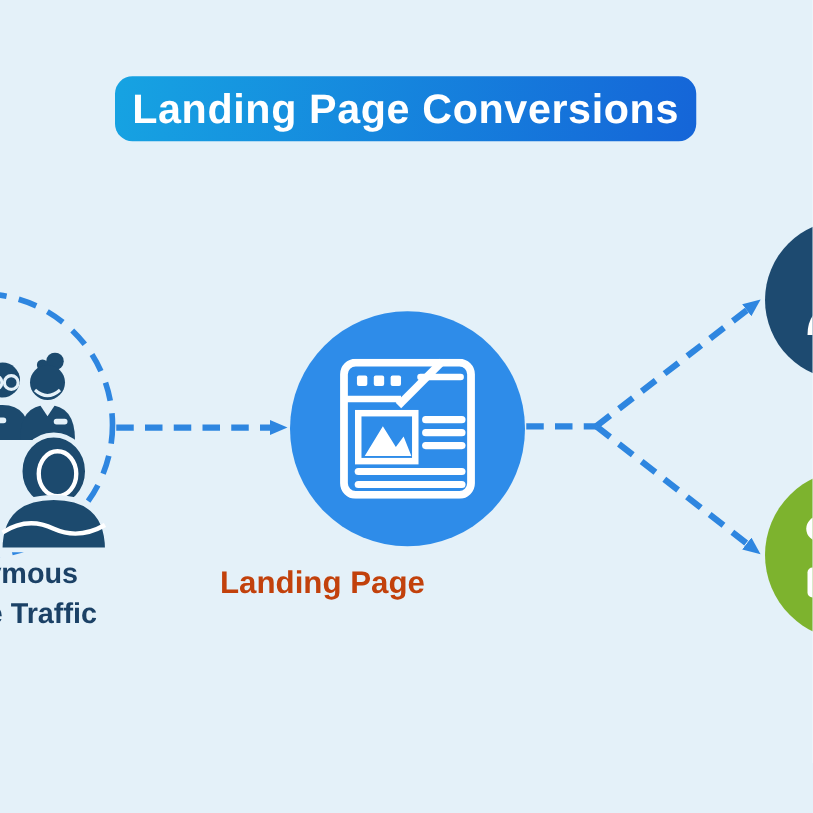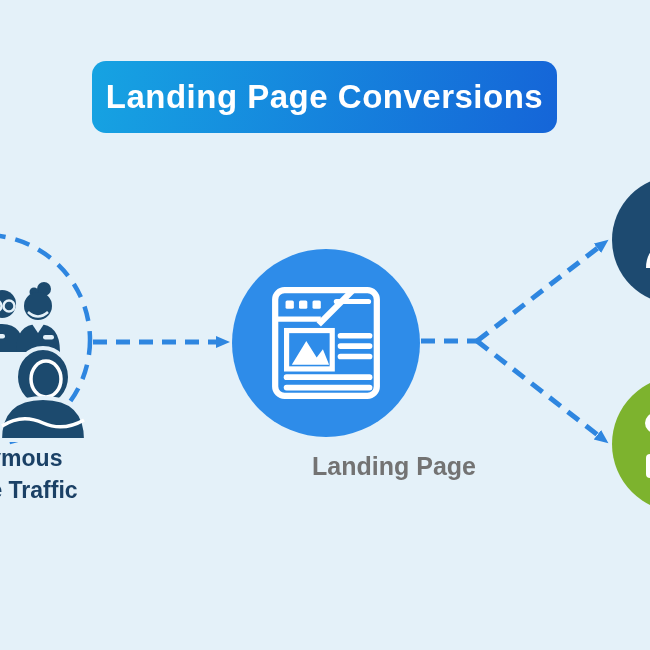--- a/index.html
+++ b/index.html
@@ -5,21 +5,21 @@
   html,body{margin:0;padding:0;}
   #stage{
     position:relative;
     width:650px;height:650px;
     background:#e4f1f9;
     overflow:hidden;
     font-family:"Liberation Sans", sans-serif;
   }
   
   .banner{
-    position:absolute;left:92px;top:61px;width:465px;height:72px;
+    position:absolute;left:92px;top:61px;width:465px;height:52px;
     border-radius:14px;
     background:linear-gradient(100deg,#16a3e2 0%,#1565d8 100%);
     display:flex;align-items:center;justify-content:center;
   }
   .banner-text{
     color:#ffffff;font-size:33px;font-weight:bold;letter-spacing:.5px;
     white-space:nowrap;
   }
   
   .connectors{position:absolute;left:0;top:0;width:650px;height:650px;}
@@ -28,21 +28,21 @@
   
   .landing-circle{
     position:absolute;left:232px;top:249px;width:188px;height:188px;
     border-radius:50%;background:#2e8ce9;
     display:flex;align-items:center;justify-content:center;
   }
   .browser-icon{width:108px;height:112px;}
   
   .landing-label{
     position:absolute;left:176px;top:452px;width:300px;
-    text-align:right;color:#737373;font-size:25px;font-weight:bold;
+    text-align:left;color:#c2410c;font-size:25px;font-weight:bold;
     white-space:nowrap;
   }
   .traffic-label{
     position:absolute;left:-100px;top:442px;width:192px;
     text-align:center;color:#1b4166;font-size:23px;font-weight:bold;
     line-height:32px;white-space:nowrap;
   }
   
   .node-top{
     position:absolute;left:612px;top:176px;width:128px;height:128px;

